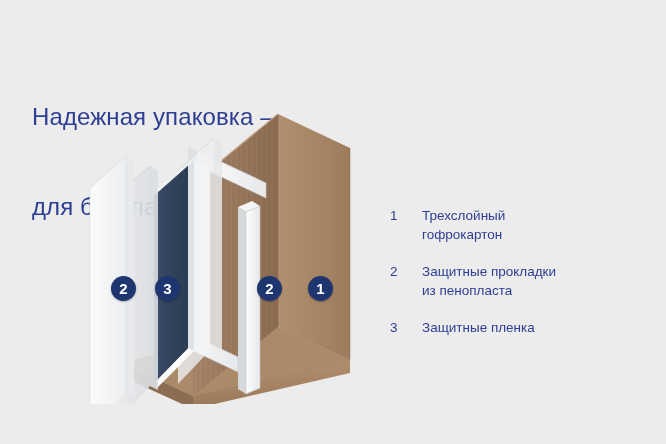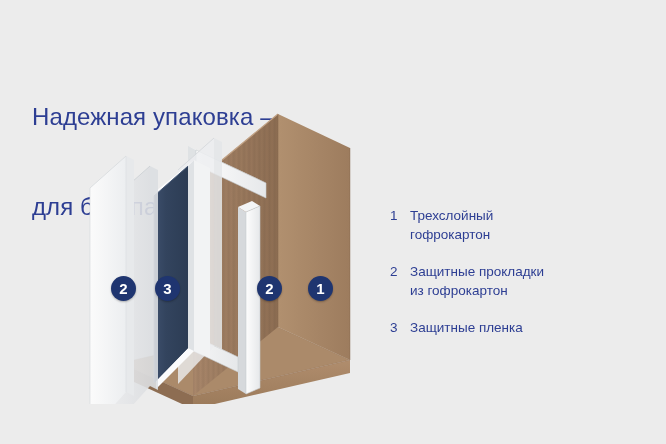--- a/index.html
+++ b/index.html
@@ -82,21 +82,21 @@
     left: 0;
     top: 0;
     width: 14px;
     text-align: left;
     color: #2d3e93;
     font-size: 13.5px;
     line-height: 19px;
   }
   .legend-text {
     display: block;
-    margin-left: 20px;
+    margin-left: 32px;
     color: #2d3e93;
     white-space: pre-line;
   }
 </style>
 </head>
 <body>
 
 <div id="stage">
 
   <h1 id="title">
@@ -260,21 +260,21 @@
 
     <div class="legend-item">
       <span class="legend-num">1</span>
       <span class="legend-text">Трехслойный
 гофрокартон</span>
     </div>
 
     <div class="legend-item">
       <span class="legend-num">2</span>
       <span class="legend-text">Защитные прокладки
-из гофрокартон</span>
+из пенопласта</span>
     </div>
 
     <div class="legend-item">
       <span class="legend-num">3</span>
       <span class="legend-text">Защитные пленка</span>
     </div>
 
   </div>
 
 </div>

